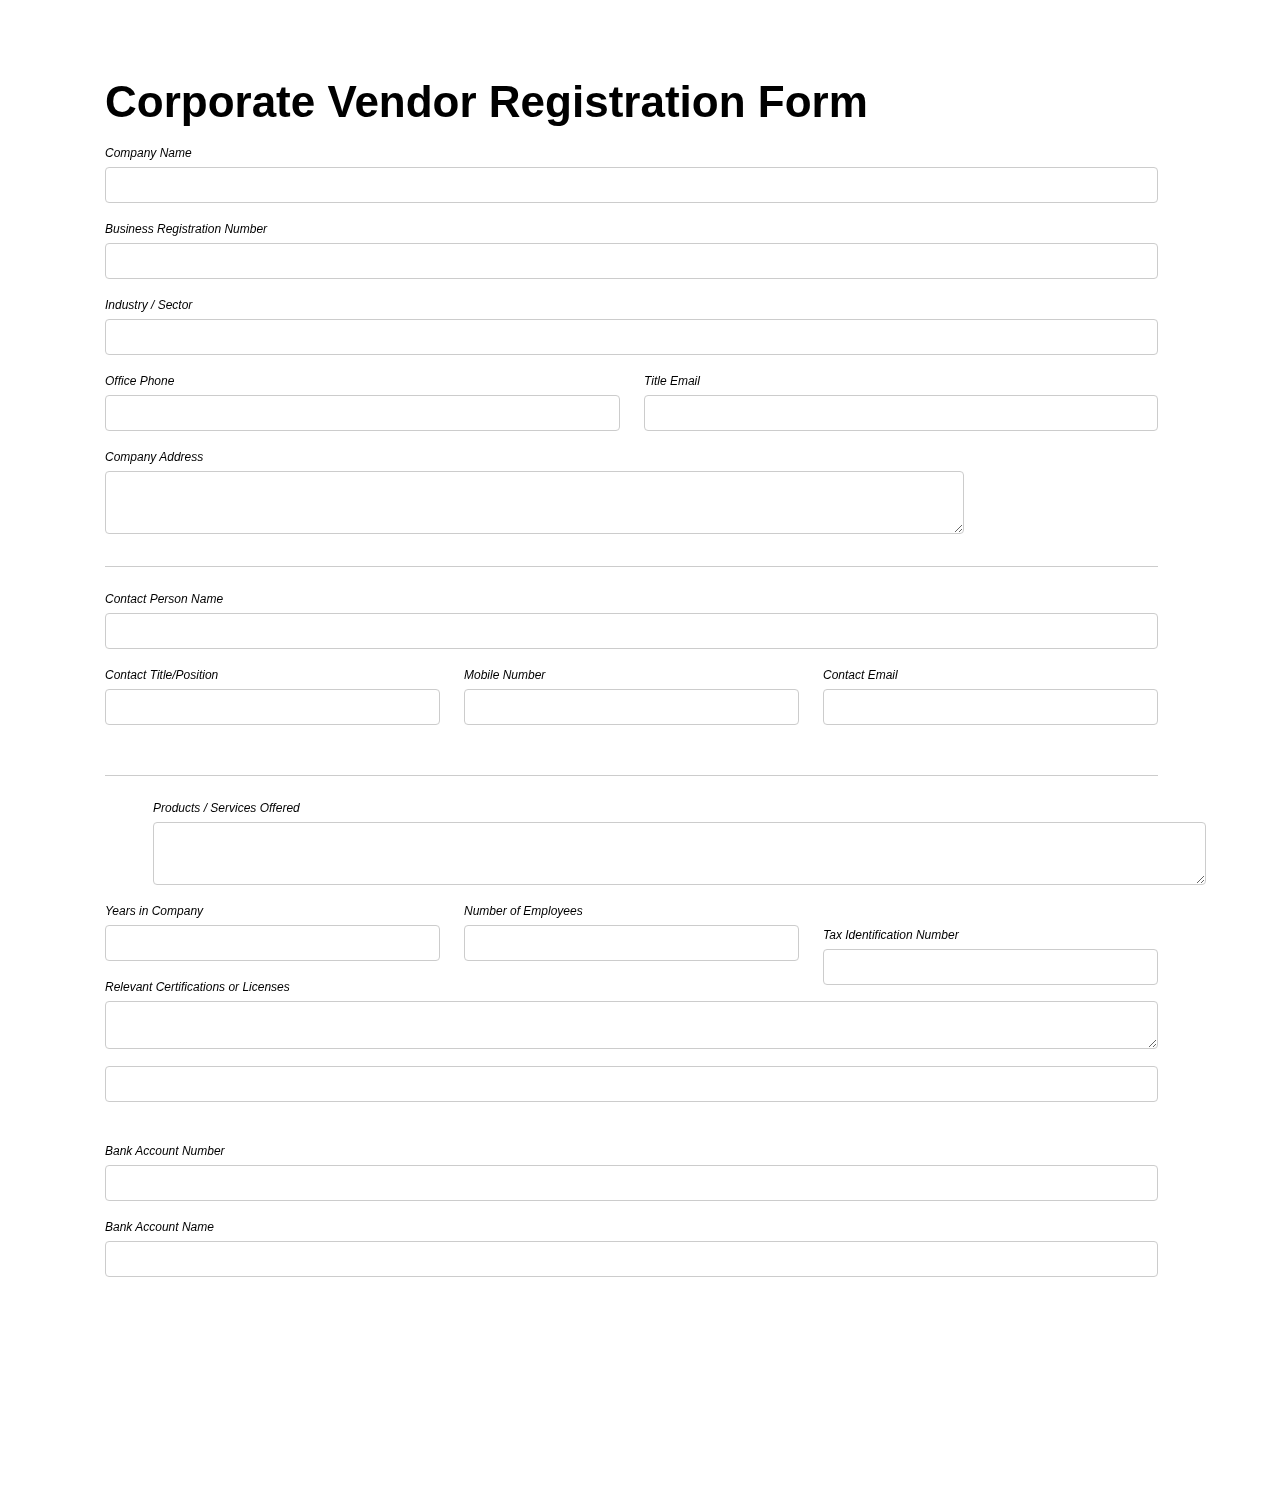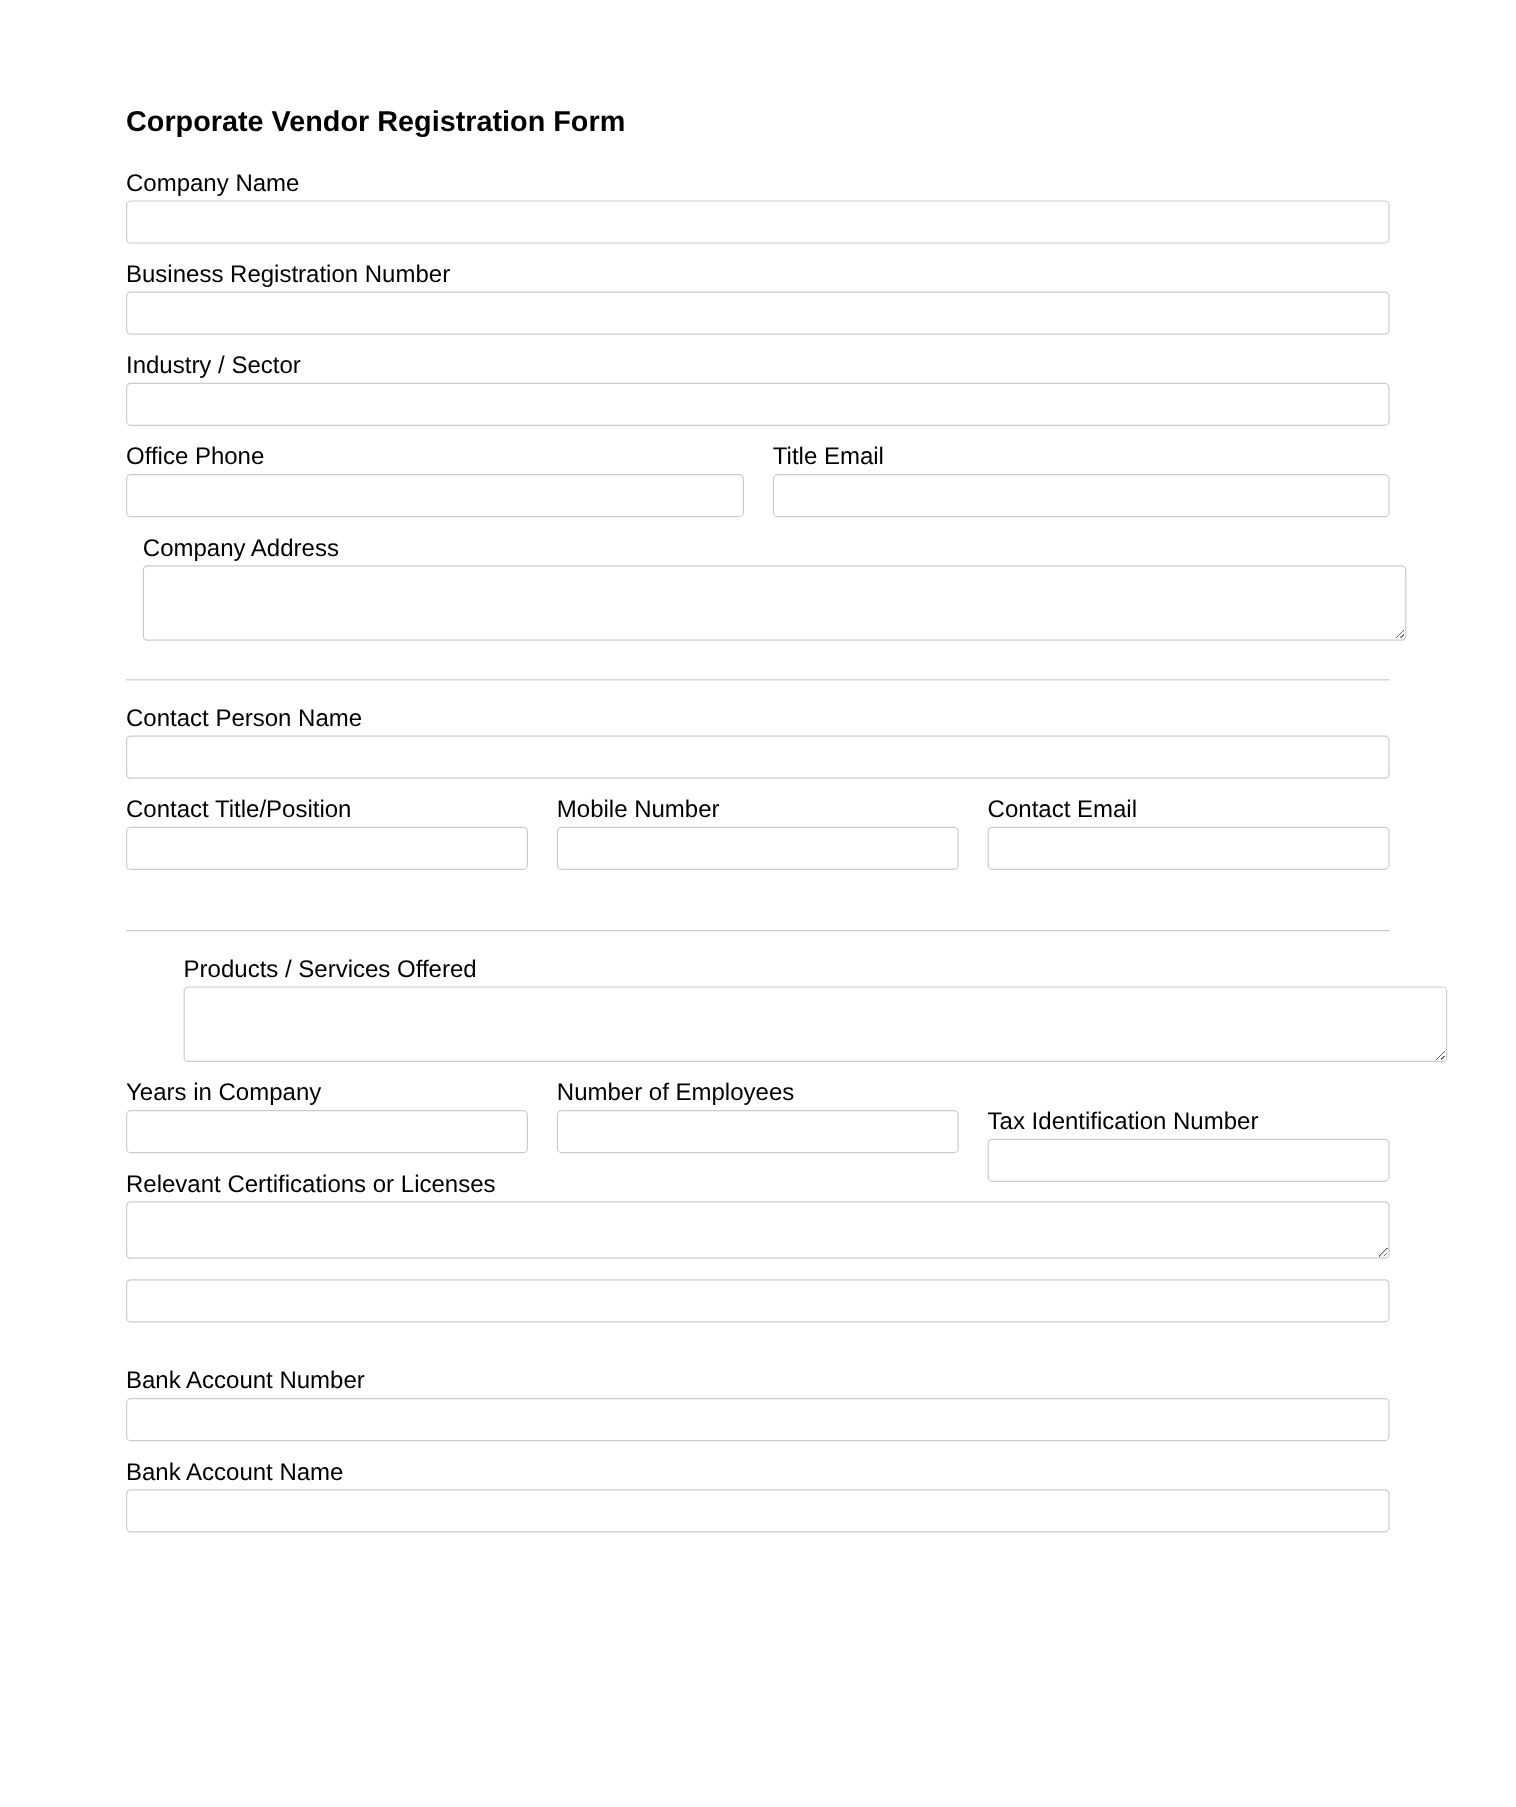--- a/index.html
+++ b/index.html
@@ -1,20 +1,20 @@
 <!DOCTYPE html>
 <html><head>
 <meta charset="utf-8">
 <style>
   html, body { margin: 0; padding: 0; background: #ffffff; }
   body { font-family: "Liberation Sans", sans-serif; color: #000; width: 1263px; height: 1506px; position: relative; }
   .container { position: absolute; left: 105px; top: 0; width: 1053px; }
-  h1 { position: absolute; left: 0; top: 82px; margin: 0; font-size: 24px; font-weight: bold; line-height: 40px; white-space: nowrap; }
+  h1 { position: absolute; left: 0; top: 82px; margin: 0; font-size: 44px; font-weight: bold; line-height: 40px; white-space: nowrap; }
   .field { position: absolute; }
-  .field label { display: block; font-size: 20px; line-height: 18px; height: 18px; margin-bottom: 5px; white-space: nowrap; }
+  .field label { display: block; font-size: 12px; line-height: 18px; height: 18px; margin-bottom: 5px; white-space: nowrap; font-style: italic; }
   .field input, .field textarea {
     display: block; box-sizing: border-box; width: 100%; border: 1px solid #cccccc; border-radius: 4px;
     background: #fff; font-family: "Liberation Sans", sans-serif; font-size: 16px; padding: 8px; margin: 0;
   }
   .field input { height: 36px; }
   .field textarea { resize: vertical; }
   hr { position: absolute; left: 0; width: 1053px; border: 0; border-top: 1px solid #cccccc; margin: 0; height: 0; }
 </style>
 </head>
 <body>
@@ -40,21 +40,21 @@
   <div class="field" style="left:0;top:372px;width:515px;">
     <label>Office Phone</label>
     <input type="tel" placeholder="" style="">
   </div>
 
   <div class="field" style="left:539px;top:372px;width:514px;">
     <label>Title Email</label>
     <input type="email" placeholder="" style="">
   </div>
 
-  <div class="field" style="left:14px;top:448px;width:1053px;">
+  <div class="field" style="left:0;top:448px;width:859px;">
     <label>Company Address</label>
     <textarea style="height: 63px;" placeholder=""></textarea>
   </div>
 
   <hr style="top:566px;">
 
   <div class="field" style="left:0;top:590px;width:1053px;">
     <label>Contact Person Name</label>
     <input type="text" placeholder="" style="">
   </div>

